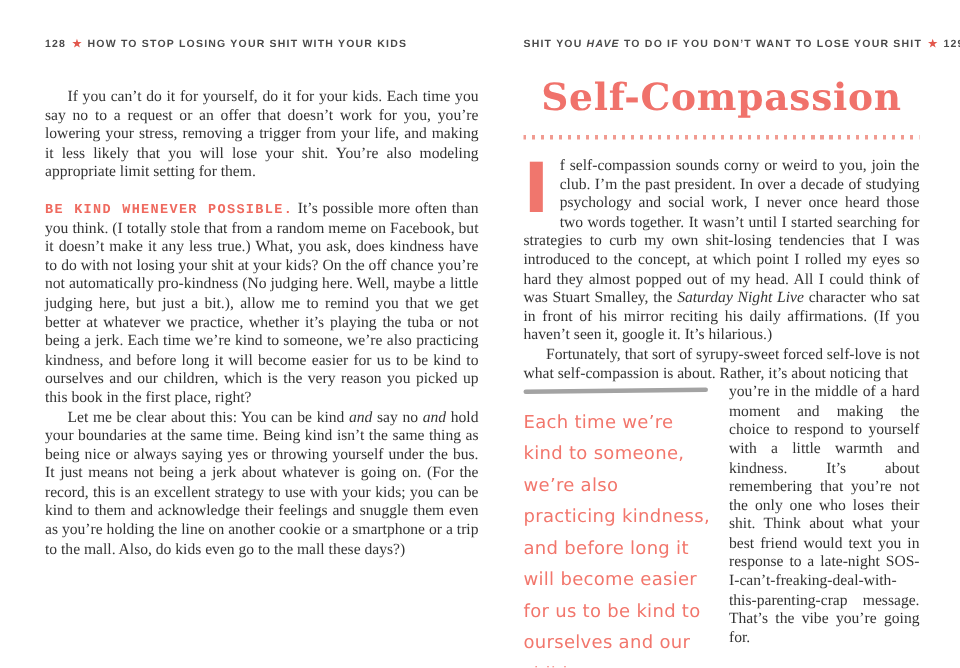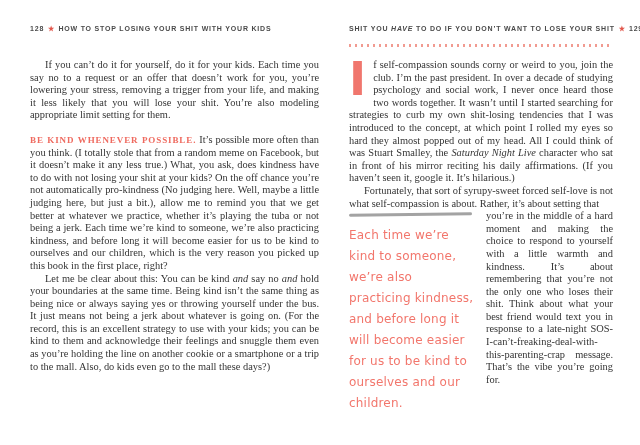--- a/index.html
+++ b/index.html
@@ -19,21 +19,21 @@
   
   .page-left  { position:absolute; left:30px;  top:25px; width:289px; }
   .page-right { position:absolute; left:349px; top:25px; width:264px; }
   .page-right .running-header { text-align:right; }
 
   
   .body-copy { margin-top:26px; font-size:10.4px; line-height:12.6px; text-align:justify; color:#343434; }
   .body-copy p { margin:0; }
   .indent { text-indent:15px; }
   .section-gap { margin-top:12px !important; }
-  .kicker { color:#ef6a5f; font-weight:bold; font-family:Liberation Serif, serif; font-size:9px; letter-spacing:0.9px; }
+  .kicker { color:#ef6a5f; font-weight:bold; font-family:Liberation Mono, monospace; font-size:9px; letter-spacing:0.9px; }
   em.it { }
 
   
   .chapter-title {
     margin-top:17px; text-align:center;
     font-family:"DejaVu Serif", serif; font-weight:bold;
     font-size:25px; letter-spacing:0.5px; color:#f0726b;
   }
   .dotted-rule {
     margin-top:11px; height:3px; width:100%;
@@ -75,26 +75,27 @@
     <div class="body-copy">
       <p class="indent">If you can’t do it for yourself, do it for your kids. Each time you say no to a request or an offer that doesn’t work for you, you’re lowering your stress, removing a trigger from your life, and making it less likely that you will lose your shit. You’re also modeling appropriate limit setting for them.</p>
       <p class="section-gap"><span class="kicker">BE KIND WHENEVER POSSIBLE.</span><span> It’s possible more often than you think. (I totally stole that from a random meme on Facebook, but it doesn’t make it any less true.) What, you ask, does kindness have to do with not losing your shit at your kids? On the off chance you’re not automatically pro-kindness (No judging here. Well, maybe a little judging here, but just a bit.), allow me to remind you that we get better at whatever we practice, whether it’s playing the tuba or not being a jerk. Each time we’re kind to someone, we’re also practicing kindness, and before long it will become easier for us to be kind to ourselves and our children, which is the very reason you picked up this book in the first place, right?</span></p>
       <p class="indent"><span>Let me be clear about this: You can be kind </span><em class="it">and</em><span> say no </span><em class="it">and</em><span> hold your boundaries at the same time. Being kind isn’t the same thing as being nice or always saying yes or throwing yourself under the bus. It just means not being a jerk about whatever is going on. (For the record, this is an excellent strategy to use with your kids; you can be kind to them and acknowledge their feelings and snuggle them even as you’re holding the line on another cookie or a smartphone or a trip to the mall. Also, do kids even go to the mall these days?)</span></p>
     </div>
   </div>
 
   <div class="page-right">
     <div class="running-header"><span>SHIT YOU </span><em>HAVE</em><span> TO DO IF YOU DON’T WANT TO LOSE YOUR SHIT</span><span class="star">★</span><span>129</span></div>
 
+    <div class="chapter-title">Self-Compassion</div>
     <div class="dotted-rule"></div>
 
     <div class="body-copy">
       <p><span class="dropcap">I</span><span>f self-compassion sounds corny or weird to you, join the club. I’m the past president. In over a decade of studying psychology and social work, I never once heard those two words together. It wasn’t until I started searching for strategies to curb my own shit-losing tendencies that I was introduced to the concept, at which point I rolled my eyes so hard they almost popped out of my head. All I could think of was Stuart Smalley, the </span><em class="it">Saturday Night Live</em><span> character who sat in front of his mirror reciting his daily affirmations. (If you haven’t seen it, google it. It’s hilarious.)</span></p>
 
-      <p class="indent">Fortunately, that sort of syrupy-sweet forced self-love is not what self-compassion is about. Rather, it’s about setting that</p>
+      <p class="indent">Fortunately, that sort of syrupy-sweet forced self-love is not what self-compassion is about. Rather, it’s about noticing that</p>
 
       <div>
         <div class="pull-quote">
           <div class="brush-stroke"></div>
           <div class="pull-quote-text">Each time we’re kind to someone, we’re also practicing kindness, and before long it will become easier for us to be kind to ourselves and our children.</div>
 
         </div>
         <p>you’re in the middle of a hard moment and making the choice to respond to yourself with a little warmth and kindness. It’s about remembering that you’re not the only one who loses their shit. Think about what your best friend would text you in response to a late-night SOS-I-can’t-freaking-deal-with-this-parenting-crap message. That’s the vibe you’re going for.</p>
       </div>
     </div>

